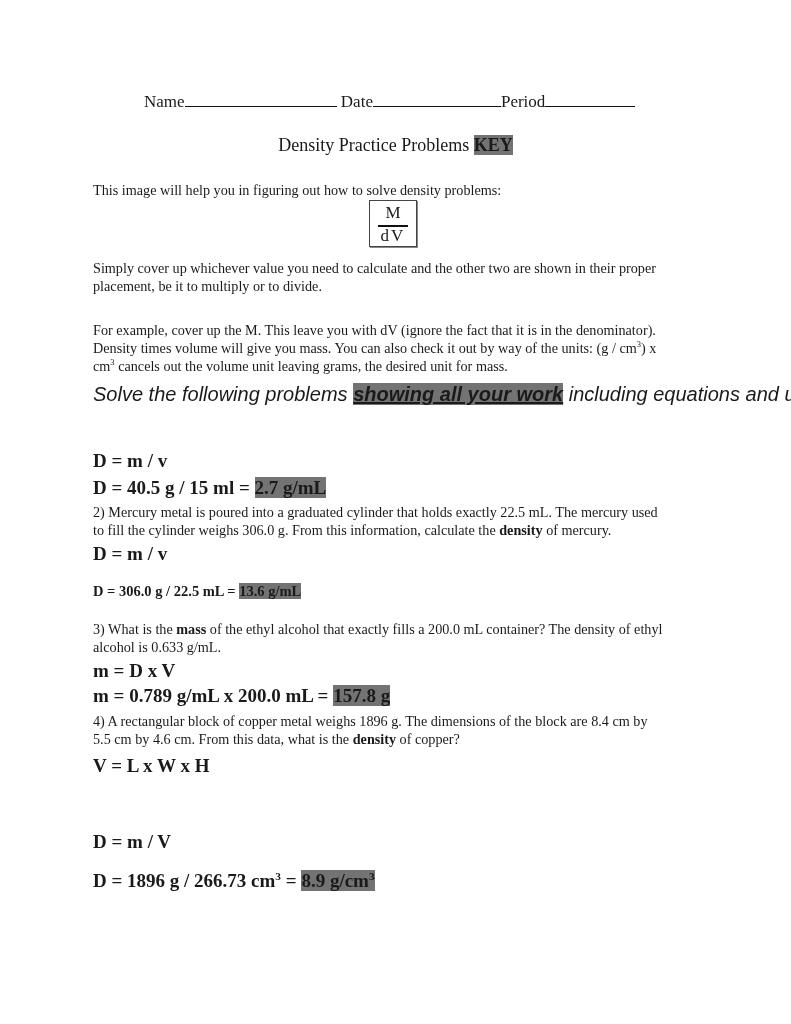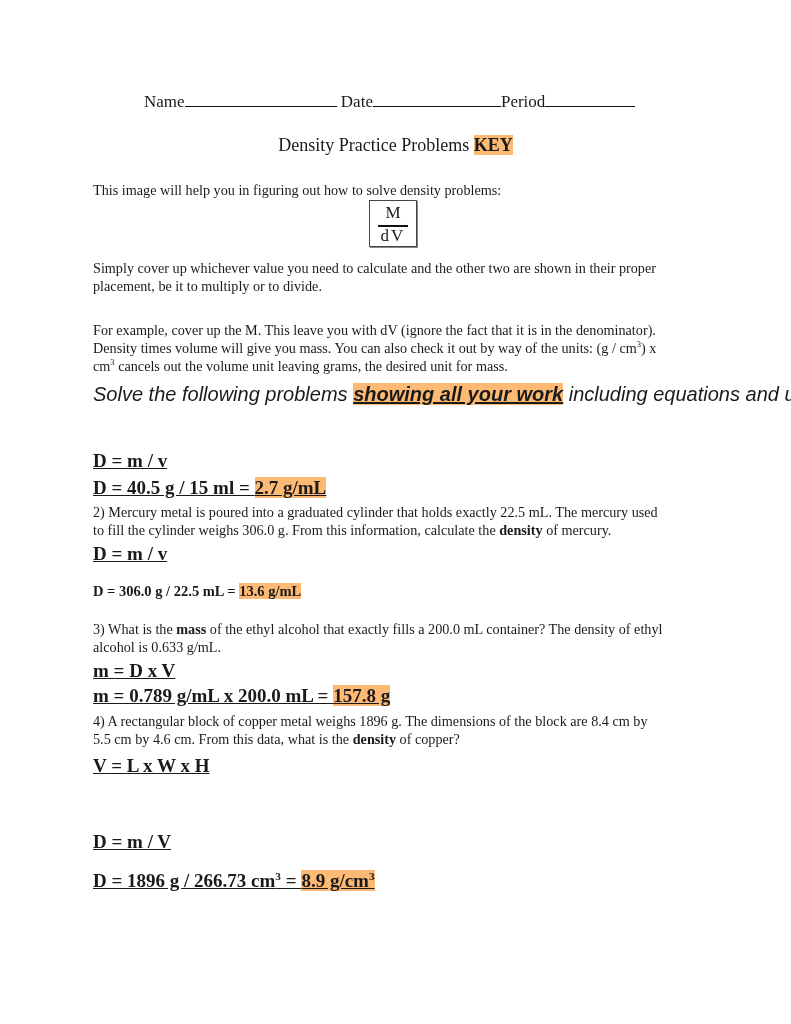--- a/index.html
+++ b/index.html
@@ -28,21 +28,21 @@
     .blank {
       display: inline-block;
       border-bottom: 1.5px solid #111;
       height: 14px;
       vertical-align: baseline;
     }
     .title {
       top: 135px; left: 0; width: 791px; text-align: center;
       font-size: 18px;
     }
-    .hl { background: #fdba74; }
+    .hl { background: #737373; }
     .key { font-weight: bold; }
     .para {
       font-size: 14.2px;
       line-height: 18px;
       left: 93px;
     }
     .wrap { white-space: normal; width: 600px; }
     .formula-box {
       position: absolute;
       left: 369px; top: 200px;
@@ -62,21 +62,20 @@
       font-family: "Liberation Sans", sans-serif;
       font-style: italic;
       font-size: 20px;
       text-align: center;
     }
     .instr .emph { font-weight: bold; text-decoration: underline; }
     .eq {
       font-weight: bold;
       font-size: 19px;
       left: 93px;
-      text-decoration: underline;
     }
     .eq-sm {
       font-weight: bold;
       font-size: 14.5px;
       left: 93px;
     }
     sup { font-size: 60%; line-height: 0; }
   </style>
 </head>
 <body>

